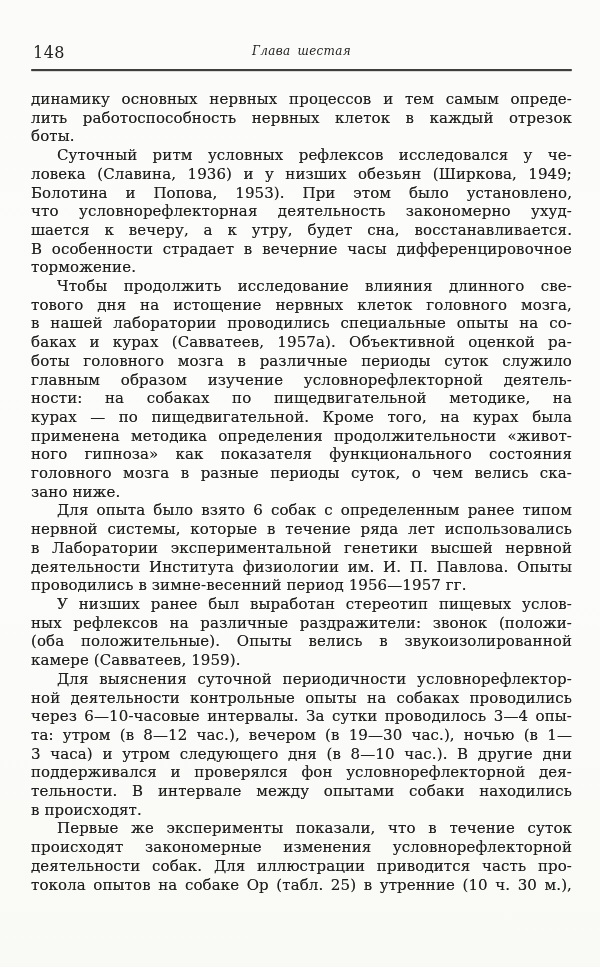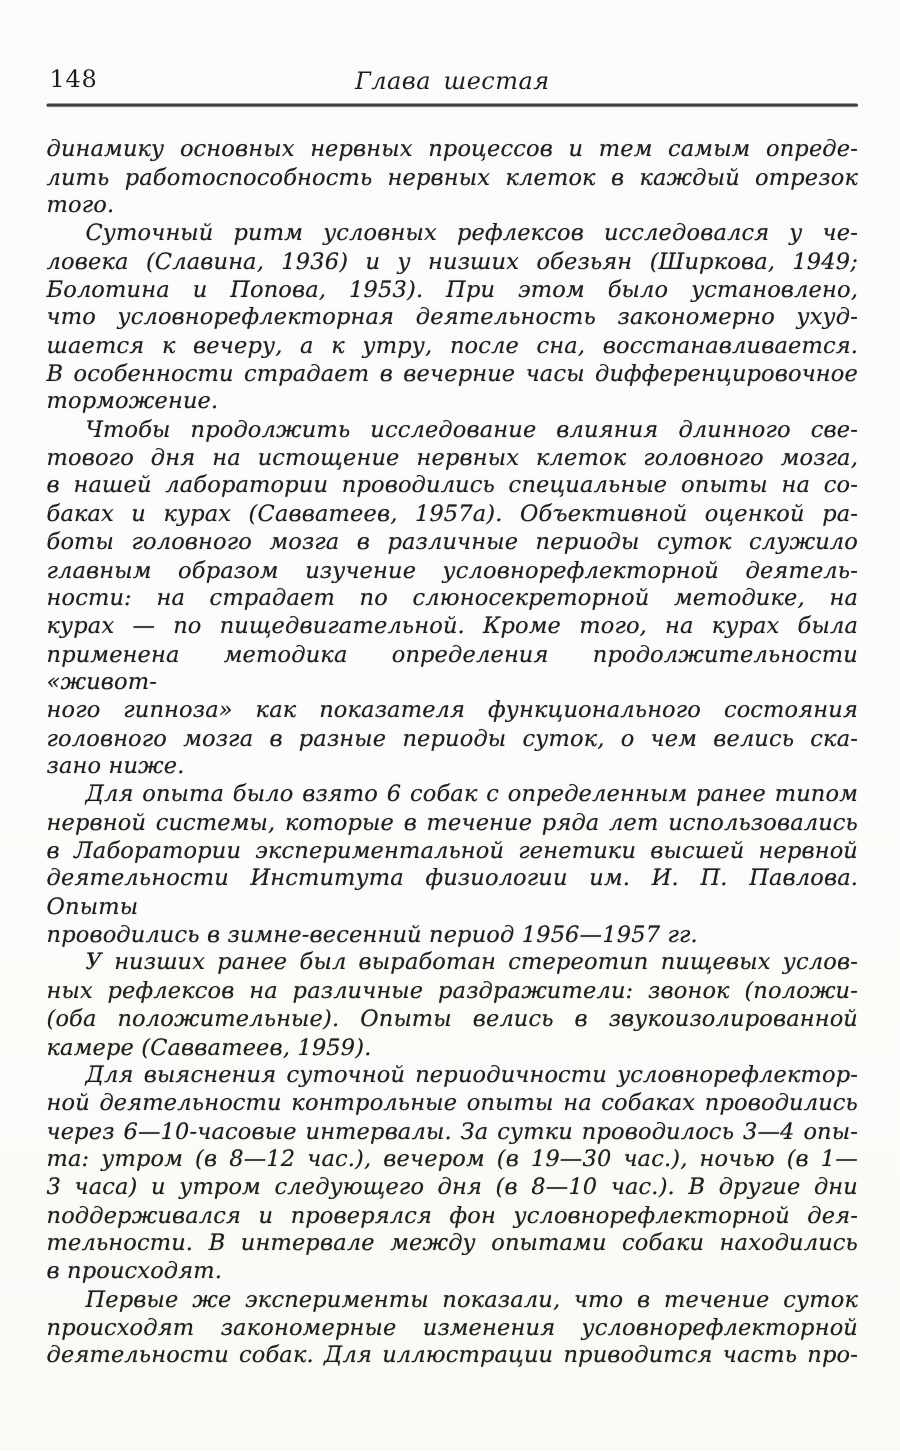--- a/index.html
+++ b/index.html
@@ -30,21 +30,21 @@
     top: 0;
     letter-spacing: 0.5px;
   }
   .chapter {
     position: absolute;
     left: 0;
     right: 0;
     top: 1px;
     text-align: center;
     font-style: italic;
-    font-size: 16px;
+    font-size: 12px;
     letter-spacing: 0.3px;
     word-spacing: 3px;
   }
   .rule {
     height: 2px;
     background: var(--rule);
     margin-top: 6px;
     border-radius: 1px;
     box-shadow: 0 0.5px 0 rgba(60,60,58,0.35);
   }
@@ -52,52 +52,51 @@
     margin-top: 19px;
     font-size: 15px;
     line-height: 18.7px;
     text-shadow: 0 0 0.6px rgba(25,25,25,0.55);
     letter-spacing: 0.1px;
   }
   .line {
     text-align: justify;
     text-align-last: justify;
     white-space: normal;
-    font-style: italic;
   }
   .line.short { text-align-last: left; }
   .line.indent { text-indent: 26px; }
 </style>
 </head>
 <body>
 
 <div class="page">
   <header class="running-head">
     <span class="pagenum">148</span>
     <span class="chapter">Глава шестая</span>
   </header>
   <div class="rule"></div>
   <main class="body-text" id="body-text">
       <div class="line">динамику основных нервных процессов и тем самым опреде-</div>
       <div class="line">лить работоспособность нервных клеток в каждый отрезок</div>
-      <div class="line short">того.</div>
+      <div class="line short">боты.</div>
       <div class="line indent">Суточный ритм условных рефлексов исследовался у че-</div>
       <div class="line">ловека (Славина, 1936) и у низших обезьян (Ширкова, 1949;</div>
       <div class="line">Болотина и Попова, 1953). При этом было установлено,</div>
       <div class="line">что условнорефлекторная деятельность закономерно ухуд-</div>
-      <div class="line">шается к вечеру, а к утру, после сна, восстанавливается.</div>
+      <div class="line">шается к вечеру, а к утру, будет сна, восстанавливается.</div>
       <div class="line">В особенности страдает в вечерние часы дифференцировочное</div>
       <div class="line short">торможение.</div>
       <div class="line indent">Чтобы продолжить исследование влияния длинного све-</div>
       <div class="line">тового дня на истощение нервных клеток головного мозга,</div>
       <div class="line">в нашей лаборатории проводились специальные опыты на со-</div>
       <div class="line">баках и курах (Савватеев, 1957а). Объективной оценкой ра-</div>
       <div class="line">боты головного мозга в различные периоды суток служило</div>
       <div class="line">главным образом изучение условнорефлекторной деятель-</div>
-      <div class="line">ности: на страдает по слюносекреторной методике, на</div>
+      <div class="line">ности: на собаках по пищедвигательной методике, на</div>
       <div class="line">курах — по пищедвигательной. Кроме того, на курах была</div>
       <div class="line">применена методика определения продолжительности «живот-</div>
       <div class="line">ного гипноза» как показателя функционального состояния</div>
       <div class="line">головного мозга в разные периоды суток, о чем велись ска-</div>
       <div class="line short">зано ниже.</div>
       <div class="line indent">Для опыта было взято 6 собак с определенным ранее типом</div>
       <div class="line">нервной системы, которые в течение ряда лет использовались</div>
       <div class="line">в Лаборатории экспериментальной генетики высшей нервной</div>
       <div class="line">деятельности Института физиологии им. И. П. Павлова. Опыты</div>
       <div class="line short">проводились в зимне-весенний период 1956—1957 гг.</div>
@@ -109,14 +108,15 @@
       <div class="line">ной деятельности контрольные опыты на собаках проводились</div>
       <div class="line">через 6—10-часовые интервалы. За сутки проводилось 3—4 опы-</div>
       <div class="line">та: утром (в 8—12 час.), вечером (в 19—30 час.), ночью (в 1—</div>
       <div class="line">3 часа) и утром следующего дня (в 8—10 час.). В другие дни</div>
       <div class="line">поддерживался и проверялся фон условнорефлекторной дея-</div>
       <div class="line">тельности. В интервале между опытами собаки находились</div>
       <div class="line short">в происходят.</div>
       <div class="line indent">Первые же эксперименты показали, что в течение суток</div>
       <div class="line">происходят закономерные изменения условнорефлекторной</div>
       <div class="line">деятельности собак. Для иллюстрации приводится часть про-</div>
+      <div class="line">токола опытов на собаке Ор (табл. 25) в утренние (10 ч. 30 м.),</div>
     </main>
 </div>
 
 </body></html>

